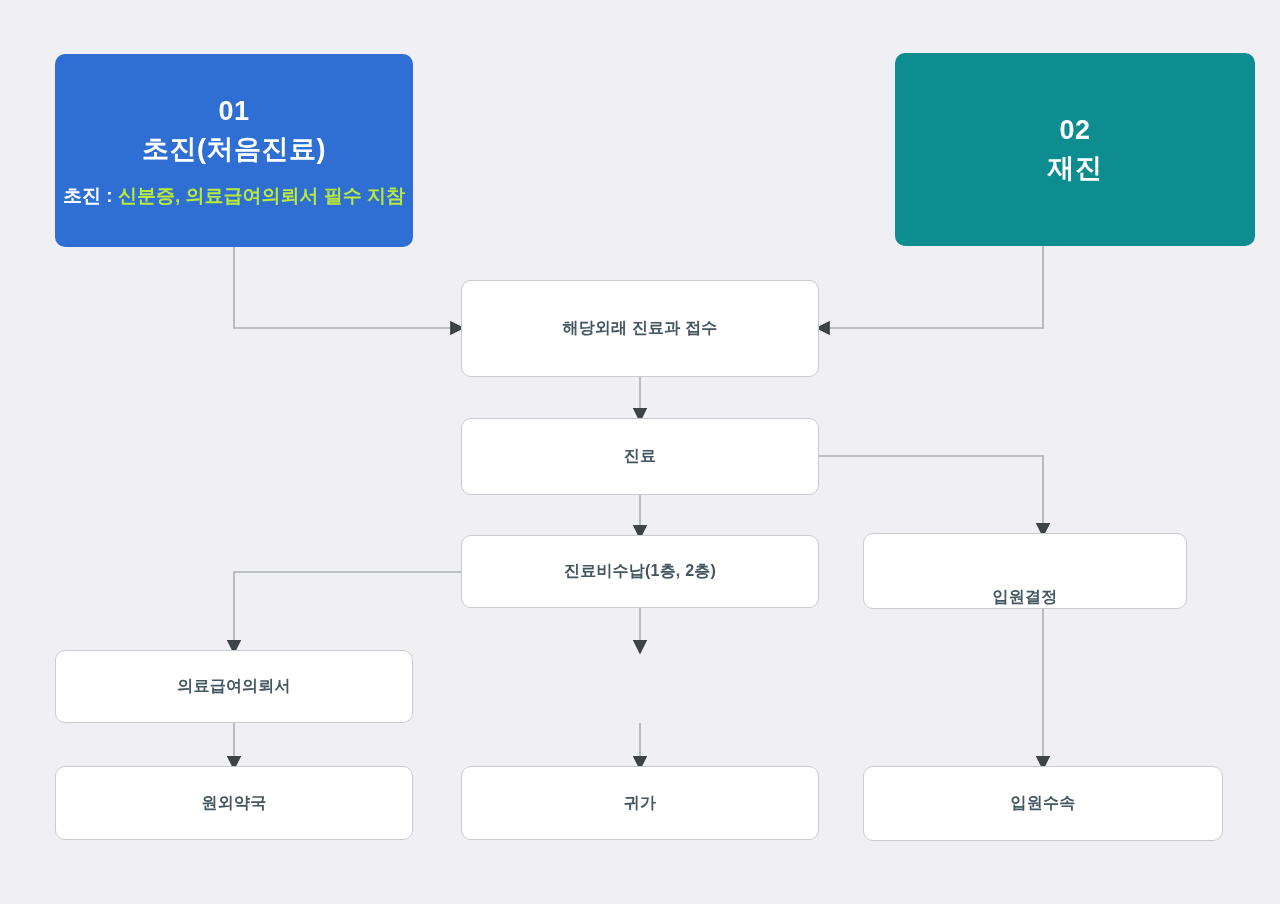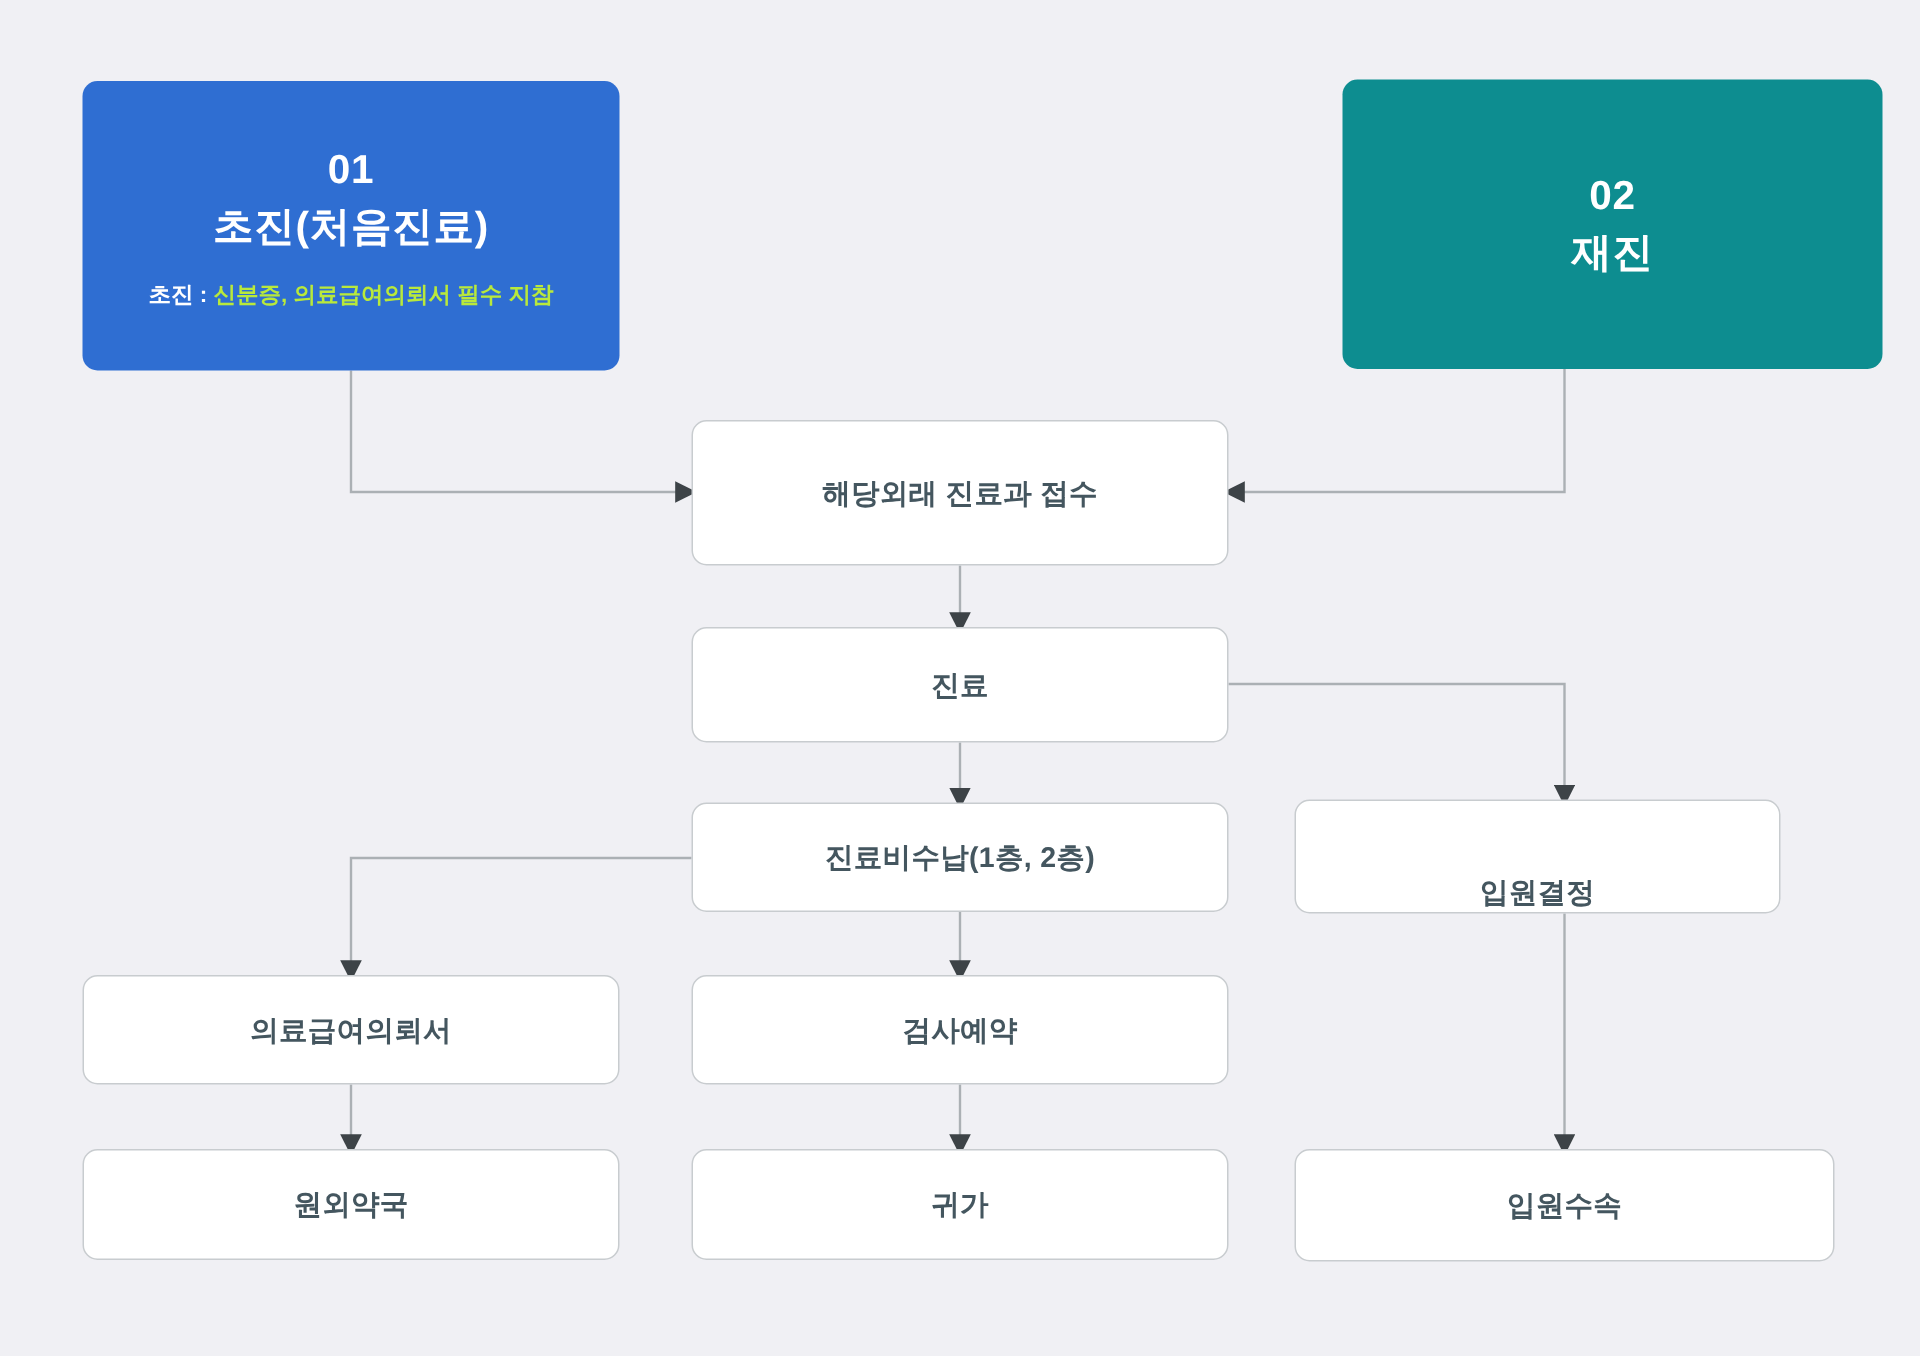--- a/index.html
+++ b/index.html
@@ -29,40 +29,40 @@
     font-weight: 700;
   }
   .start-node .num,
   .start-node .title {
     font-size: 27px;
     line-height: 1.4;
     letter-spacing: 0.5px;
   }
   .start-node .note {
     margin-top: 17px;
-    font-size: 15px;
+    font-size: 19px;
     font-weight: 700;
     line-height: 1.2;
     white-space: nowrap;
   }
   .start-node .note .hl { color: #b9e93b; }
   #node-first-visit {
     left: 55px; top: 54px; width: 358px; height: 193px;
     background: #2f6ed2;
   }
   #node-revisit {
     left: 863px; top: 53px; width: 360px; height: 193px;
     background: #0d8d90;
     margin-left: 32px;
   }
   .step-node {
     background: #ffffff;
     border: 1px solid #c8cccf;
     color: #44565f;
-    font-size: 19px;
+    font-size: 16px;
     font-weight: 600;
     letter-spacing: 0.2px;
   }
   #node-reception            { left: 461px; top: 280px; width: 358px; height: 97px; }
   #node-treatment            { left: 461px; top: 418px; width: 358px; height: 77px; }
   #node-payment              { left: 461px; top: 535px; width: 358px; height: 73px; }
   #node-admission-decision   { left: 863px; top: 533px; width: 324px; height: 76px; justify-content: flex-end; }
   #node-external-prescription{ left: 55px;  top: 650px; width: 358px; height: 73px; }
   #node-test-reservation     { left: 461px; top: 650px; width: 358px; height: 73px; }
   #node-external-pharmacy    { left: 55px;  top: 766px; width: 358px; height: 74px; }
@@ -124,23 +124,20 @@
   </div>
   <div class="node step-node" id="node-payment">
     <span>진료비수납(1층, 2층)</span>
   </div>
   <div class="node step-node" id="node-admission-decision">
     <span>입원결정</span>
   </div>
   <div class="node step-node" id="node-external-prescription">
     <span>의료급여의뢰서</span>
   </div>
-  <div class="node step-node" id="node-test-reservation">
-    <span>검사예약</span>
-  </div>
   <div class="node step-node" id="node-external-pharmacy">
     <span>원외약국</span>
   </div>
   <div class="node step-node" id="node-admission-procedure">
     <span>입원수속</span>
   </div>
   <div class="node step-node" id="node-go-home">
     <span>귀가</span>
   </div>
 

